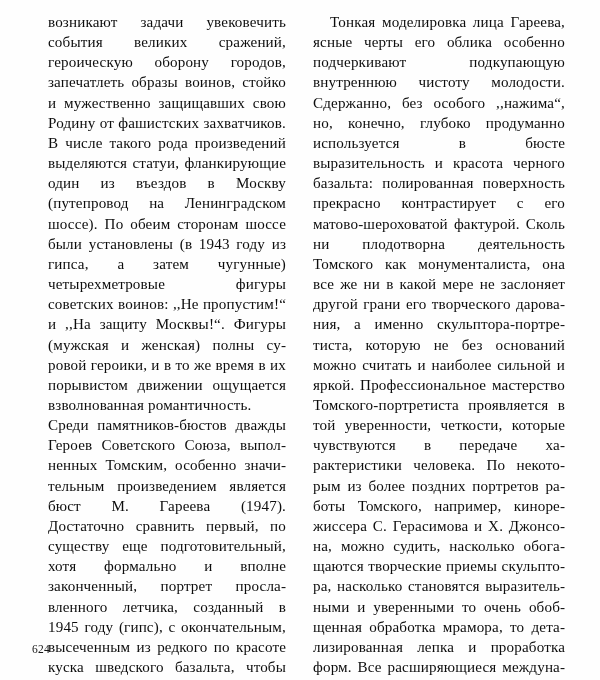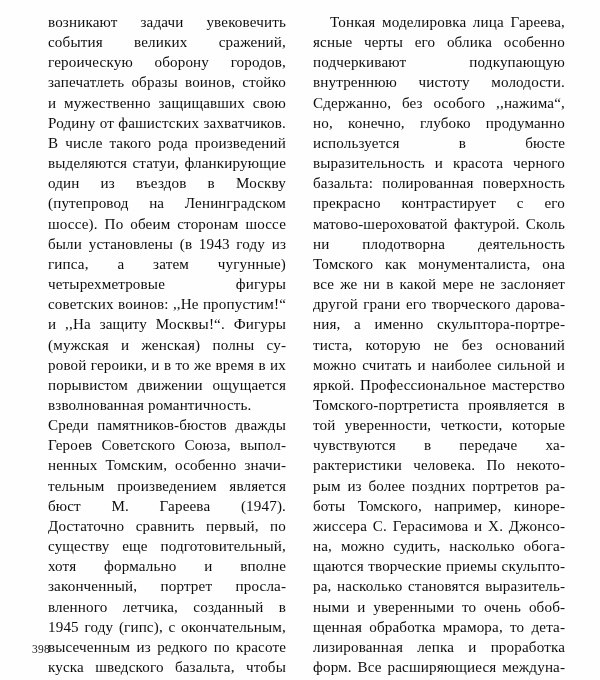--- a/index.html
+++ b/index.html
@@ -82,15 +82,15 @@
       <p class="para">возникают задачи увековечить собы­тия великих сражений, героическую оборону городов, запечатлеть образы воинов, стойко и мужественно защи­щавших свою Родину от фашистских захватчиков. В числе такого рода про­изведений выделяются статуи, флан­кирующие один из въездов в Москву (путепровод на Ленинградском шос­се). По обеим сторонам шоссе были установлены (в 1943 году из гипса, а затем чугунные) четырехметровые фигуры советских воинов: ,,Не пропу­стим!“ и ,,На защиту Москвы!“. Фи­гуры (мужская и женская) полны су­ровой героики, и в то же время в их порывистом движении ощущается взволнованная романтичность.</p>
       <p class="para nostretch">Среди памятников-бюстов дважды Героев Советского Союза, выпол­ненных Томским, особенно значи­тельным произведением является бюст М. Гареева (1947). Достаточно сравнить первый, по существу еще подготовительный, хотя формально и вполне законченный, портрет просла­вленного летчика, созданный в 1945 году (гипс), с окончательным, высе­ченным из редкого по красоте куска шведского базальта, чтобы предста­вить и оценить подлинно творческий подход мастера к своему делу. Ничего лишнего, что могло бы отвлечь от главного — раскрытия высоких мо­ральных качеств советского воина, его внутреннего благородства.</p>
     </div>
 
     <div class="col col-right">
       <p class="para indent nostretch">Тонкая моделировка лица Гареева, ясные черты его облика особенно под­черкивают подкупающую внутрен­нюю чистоту молодости. Сдержанно, без особого ,,нажима“, но, конечно, глубоко продуманно используется в бюсте выразительность и красота черного базальта: полированная по­верхность прекрасно контрастирует с его матово-шероховатой фактурой. Сколь ни плодотворна деятельность Томского как монументалиста, она все же ни в какой мере не заслоняет другой грани его творческого дарова­ния, а именно скульптора-портре­тиста, которую не без оснований можно считать и наиболее силь­ной и яркой. Профессиональное ма­стерство Томского-портретиста про­является в той уверенности, четкости, которые чувствуются в передаче ха­рактеристики человека. По некото­рым из более поздних портретов ра­боты Томского, например, киноре­жиссера С. Герасимова и Х. Джонсо­на, можно судить, насколько обога­щаются творческие приемы скульпто­ра, насколько становятся выразитель­ными и уверенными то очень обоб­щенная обработка мрамора, то дета­лизированная лепка и проработка форм. Все расширяющиеся междуна­родные связи советской культуры, по­ездки мастеров искусства в различные страны мира приводят к тому, что в работах советских скульпторов, и в</p>
     </div>
 
   </div>
 
-  <div class="folio">398</div>
+  <div class="folio">624</div>
 
 </div>
 
 </body></html>

